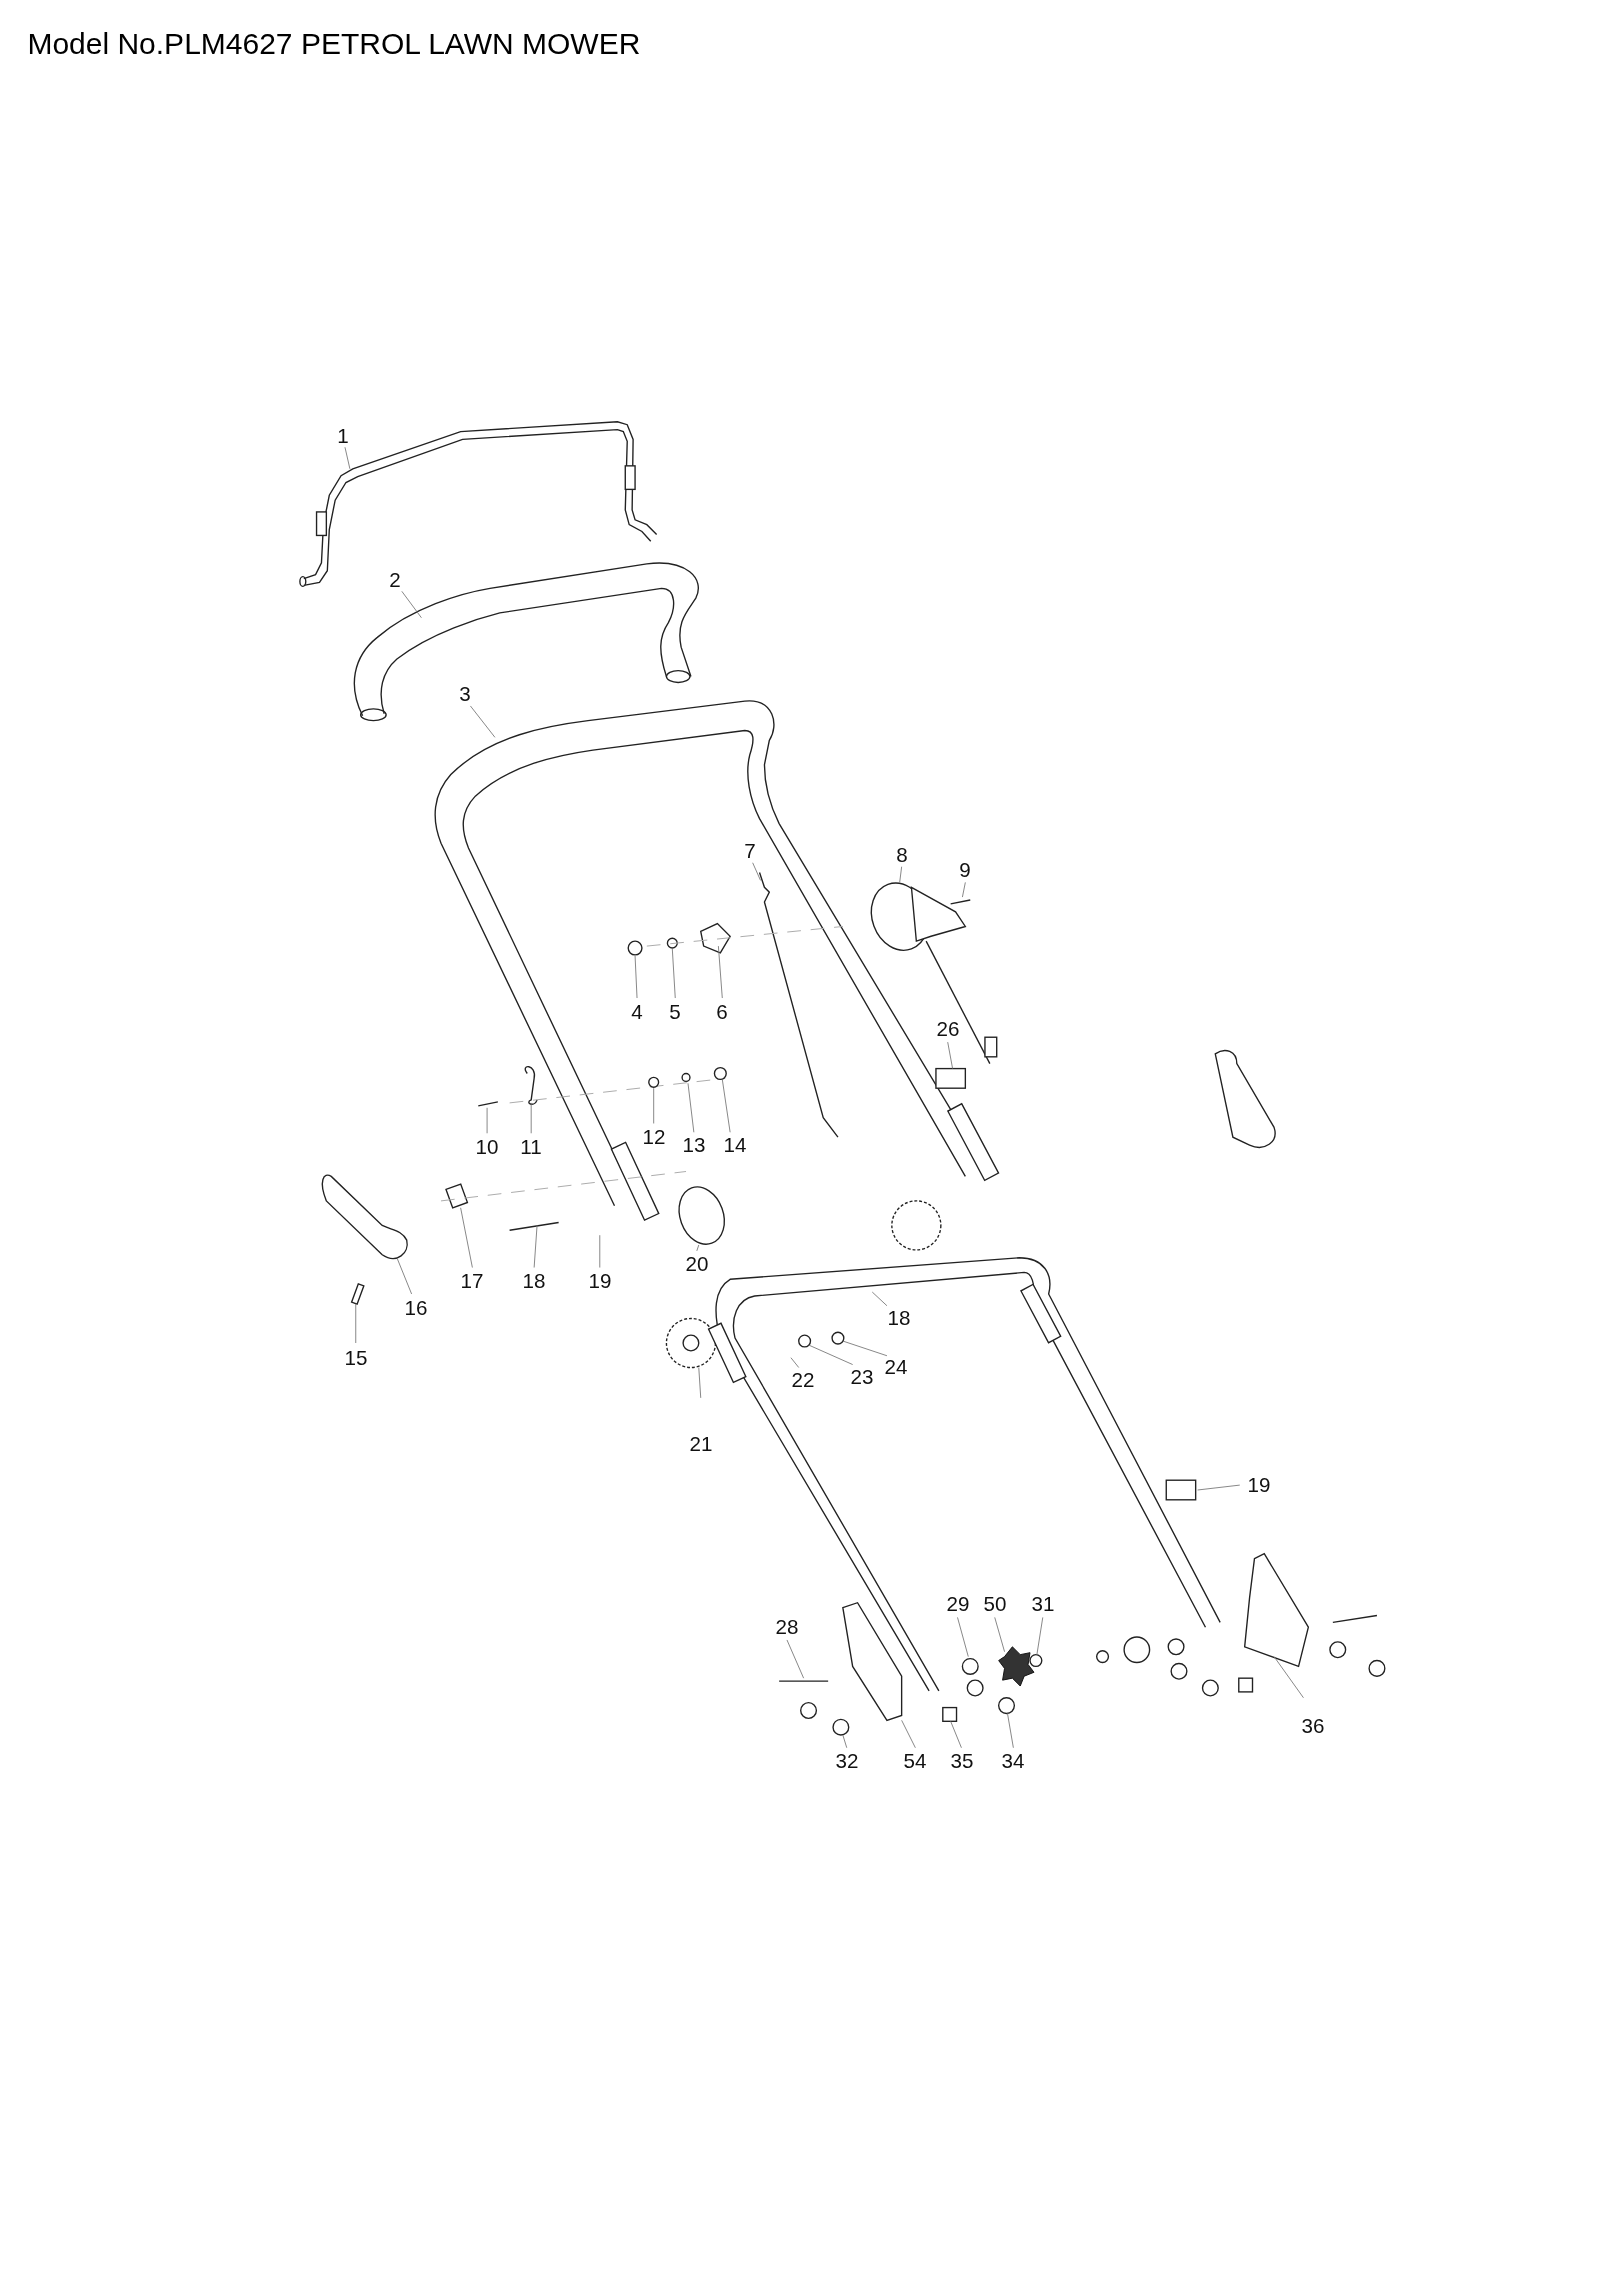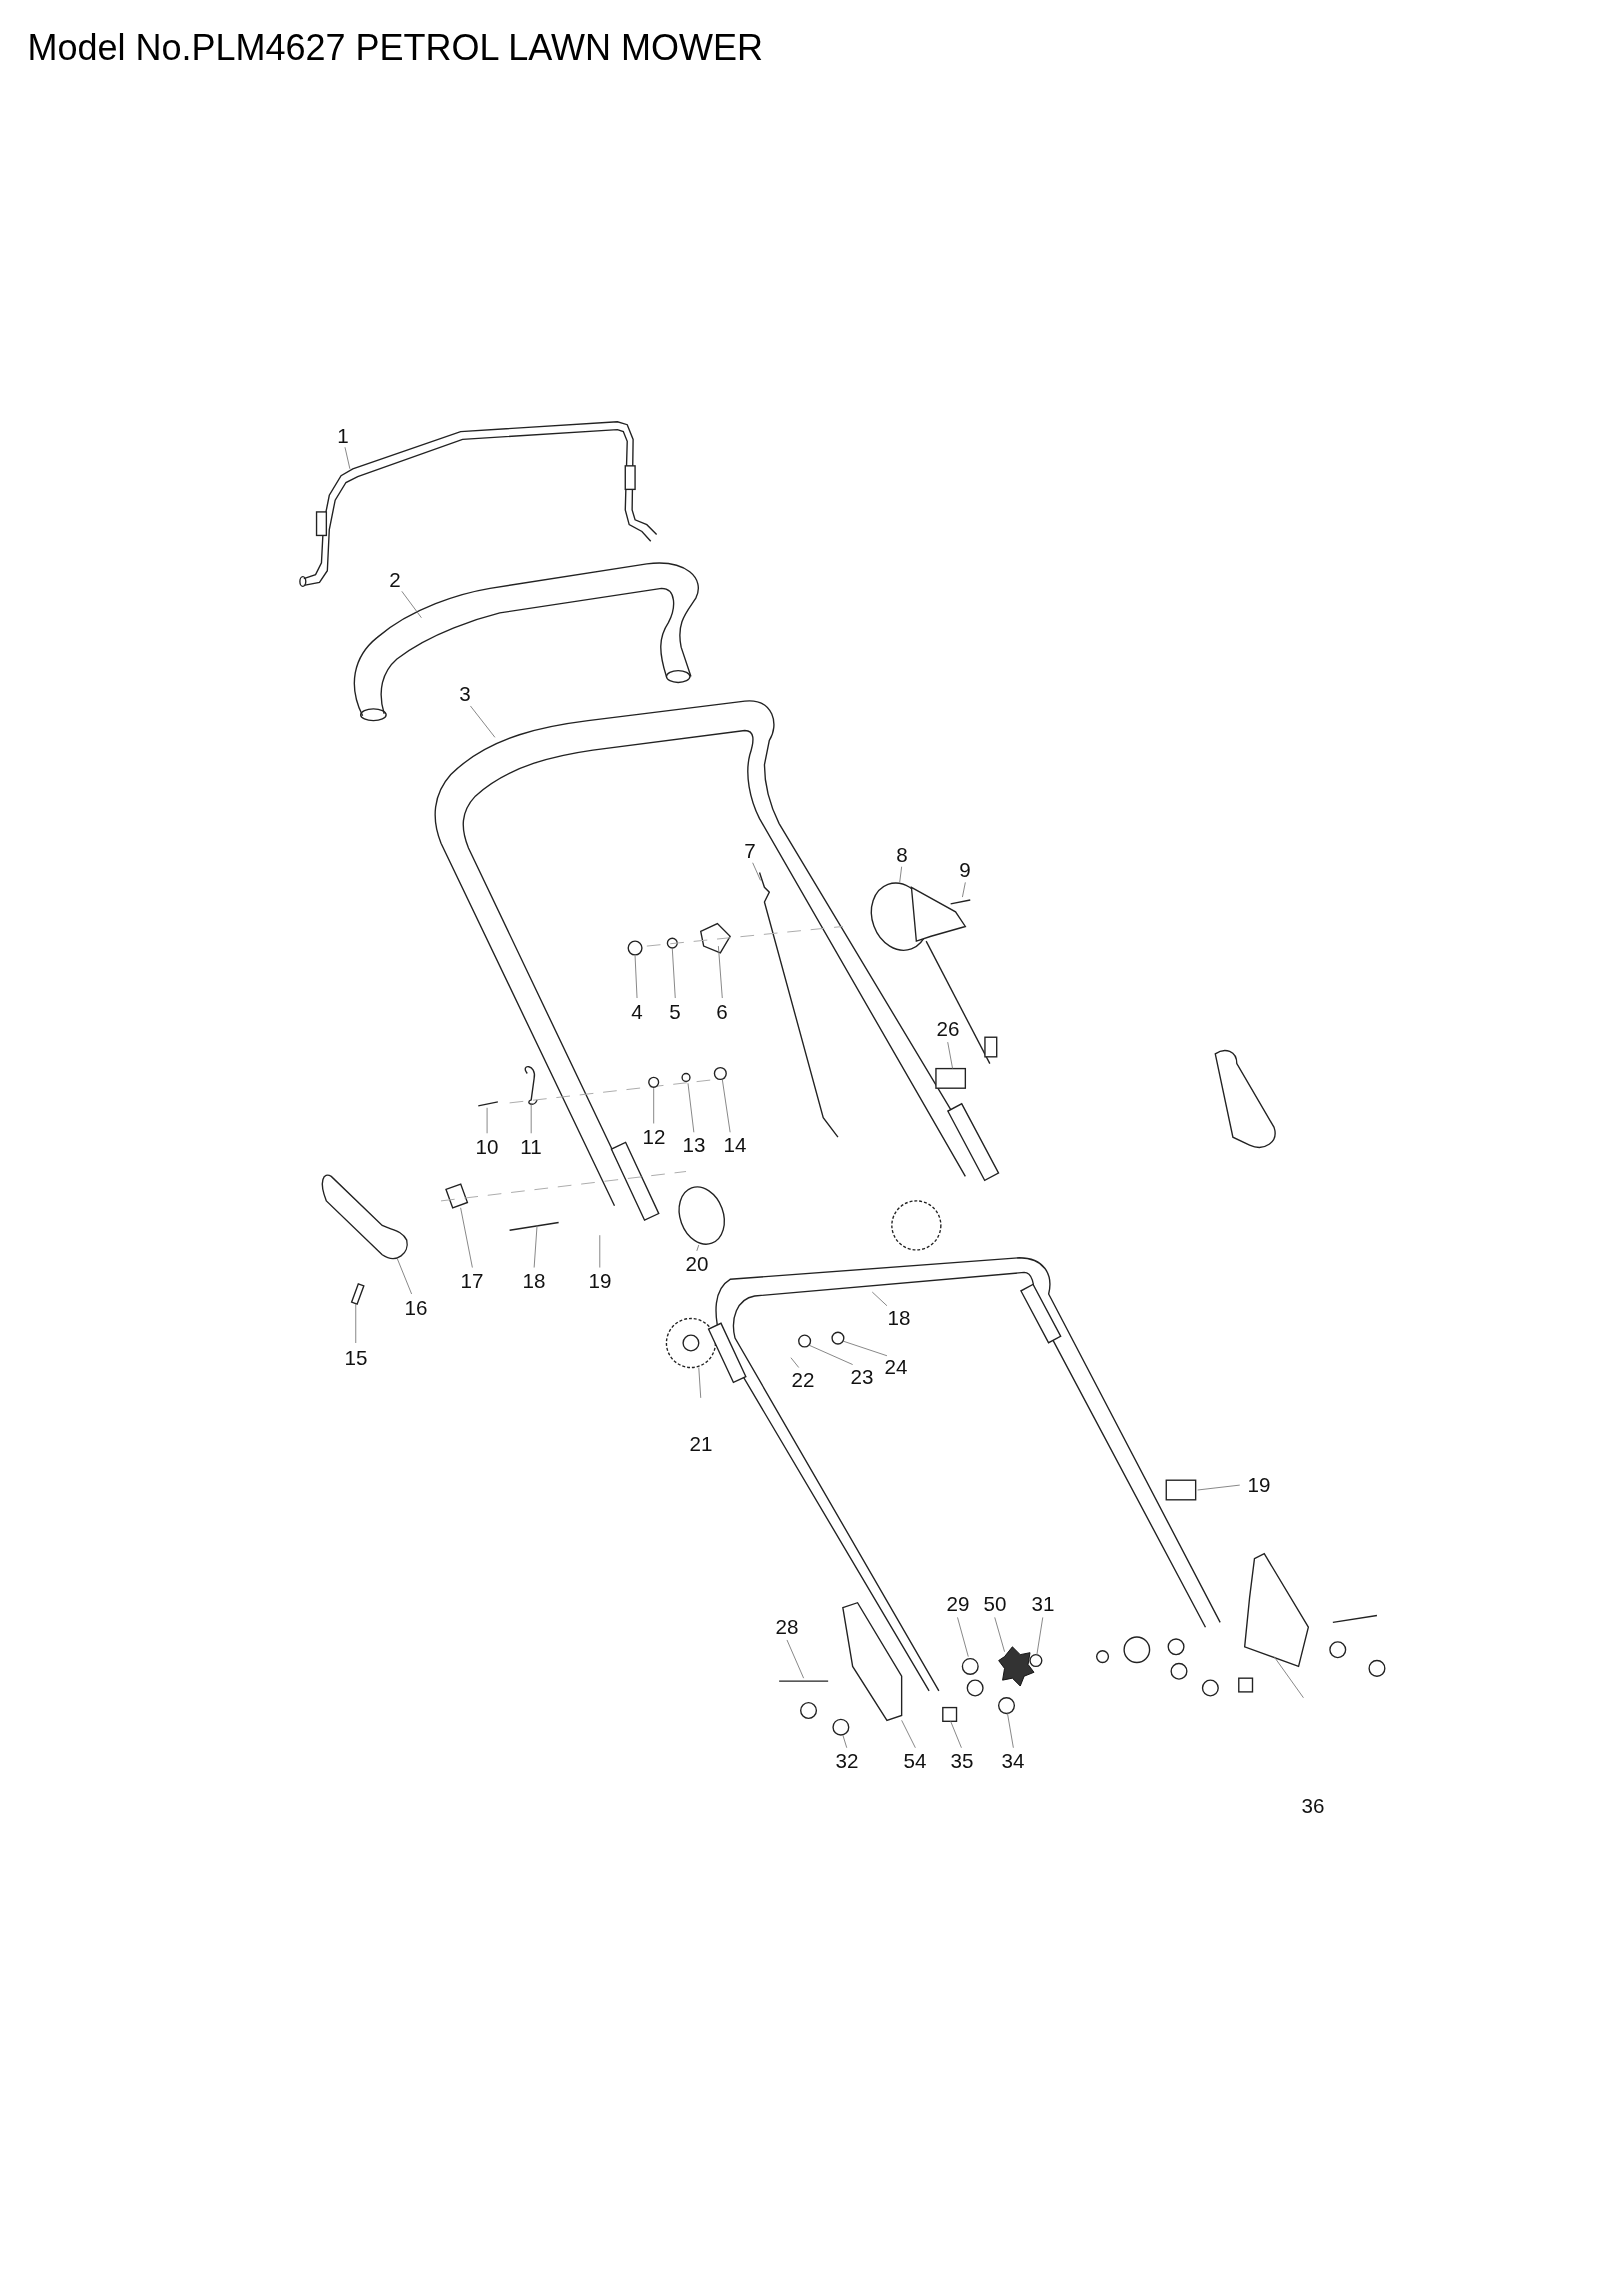--- a/index.html
+++ b/index.html
@@ -1,20 +1,20 @@
 <!DOCTYPE html>
 <html><head>
 <meta charset="utf-8">
 <style>
   html, body { margin: 0; padding: 0; background: #ffffff; }
   body { width: 1621px; height: 2293px; position: relative; overflow: hidden; }
   .title {
     position: absolute; left: 27.4px; top: 27.4px;
     font-family: "Liberation Sans", sans-serif;
-    font-size: 36px; color: #000; letter-spacing: 0px; white-space: nowrap;
+    font-size: 30px; color: #000; letter-spacing: 0px; white-space: nowrap;
   }
   .diagram { position: absolute; left: 0; top: 0; width: 1621px; height: 2293px; }
   .callout {
     position: absolute; font-family: "Liberation Sans", sans-serif;
     font-size: 20.6px; color: #111; transform: translate(-50%, -50%);
     white-space: nowrap;
   }
   svg .part { fill: none; stroke: #222; stroke-width: 1.4; }
   svg .part-fill { fill: #fff; stroke: #222; stroke-width: 1.4; }
   svg .dark { fill: #333; stroke: #111; stroke-width: 1; }
@@ -192,15 +192,15 @@
   <span class="callout" style="left:948px;top:1029px">26</span>
   <span class="callout" style="left:1259px;top:1485px">19</span>
   <span class="callout" style="left:787px;top:1627px">28</span>
   <span class="callout" style="left:958px;top:1604px">29</span>
   <span class="callout" style="left:995px;top:1604px">50</span>
   <span class="callout" style="left:1043px;top:1604px">31</span>
   <span class="callout" style="left:847px;top:1761px">32</span>
   <span class="callout" style="left:915px;top:1761px">54</span>
   <span class="callout" style="left:1013px;top:1761px">34</span>
   <span class="callout" style="left:962px;top:1761px">35</span>
-  <span class="callout" style="left:1313px;top:1806px">36</span>
+  <span class="callout" style="left:1313px;top:1726px">36</span>
 </div>
 
 
 </body></html>

